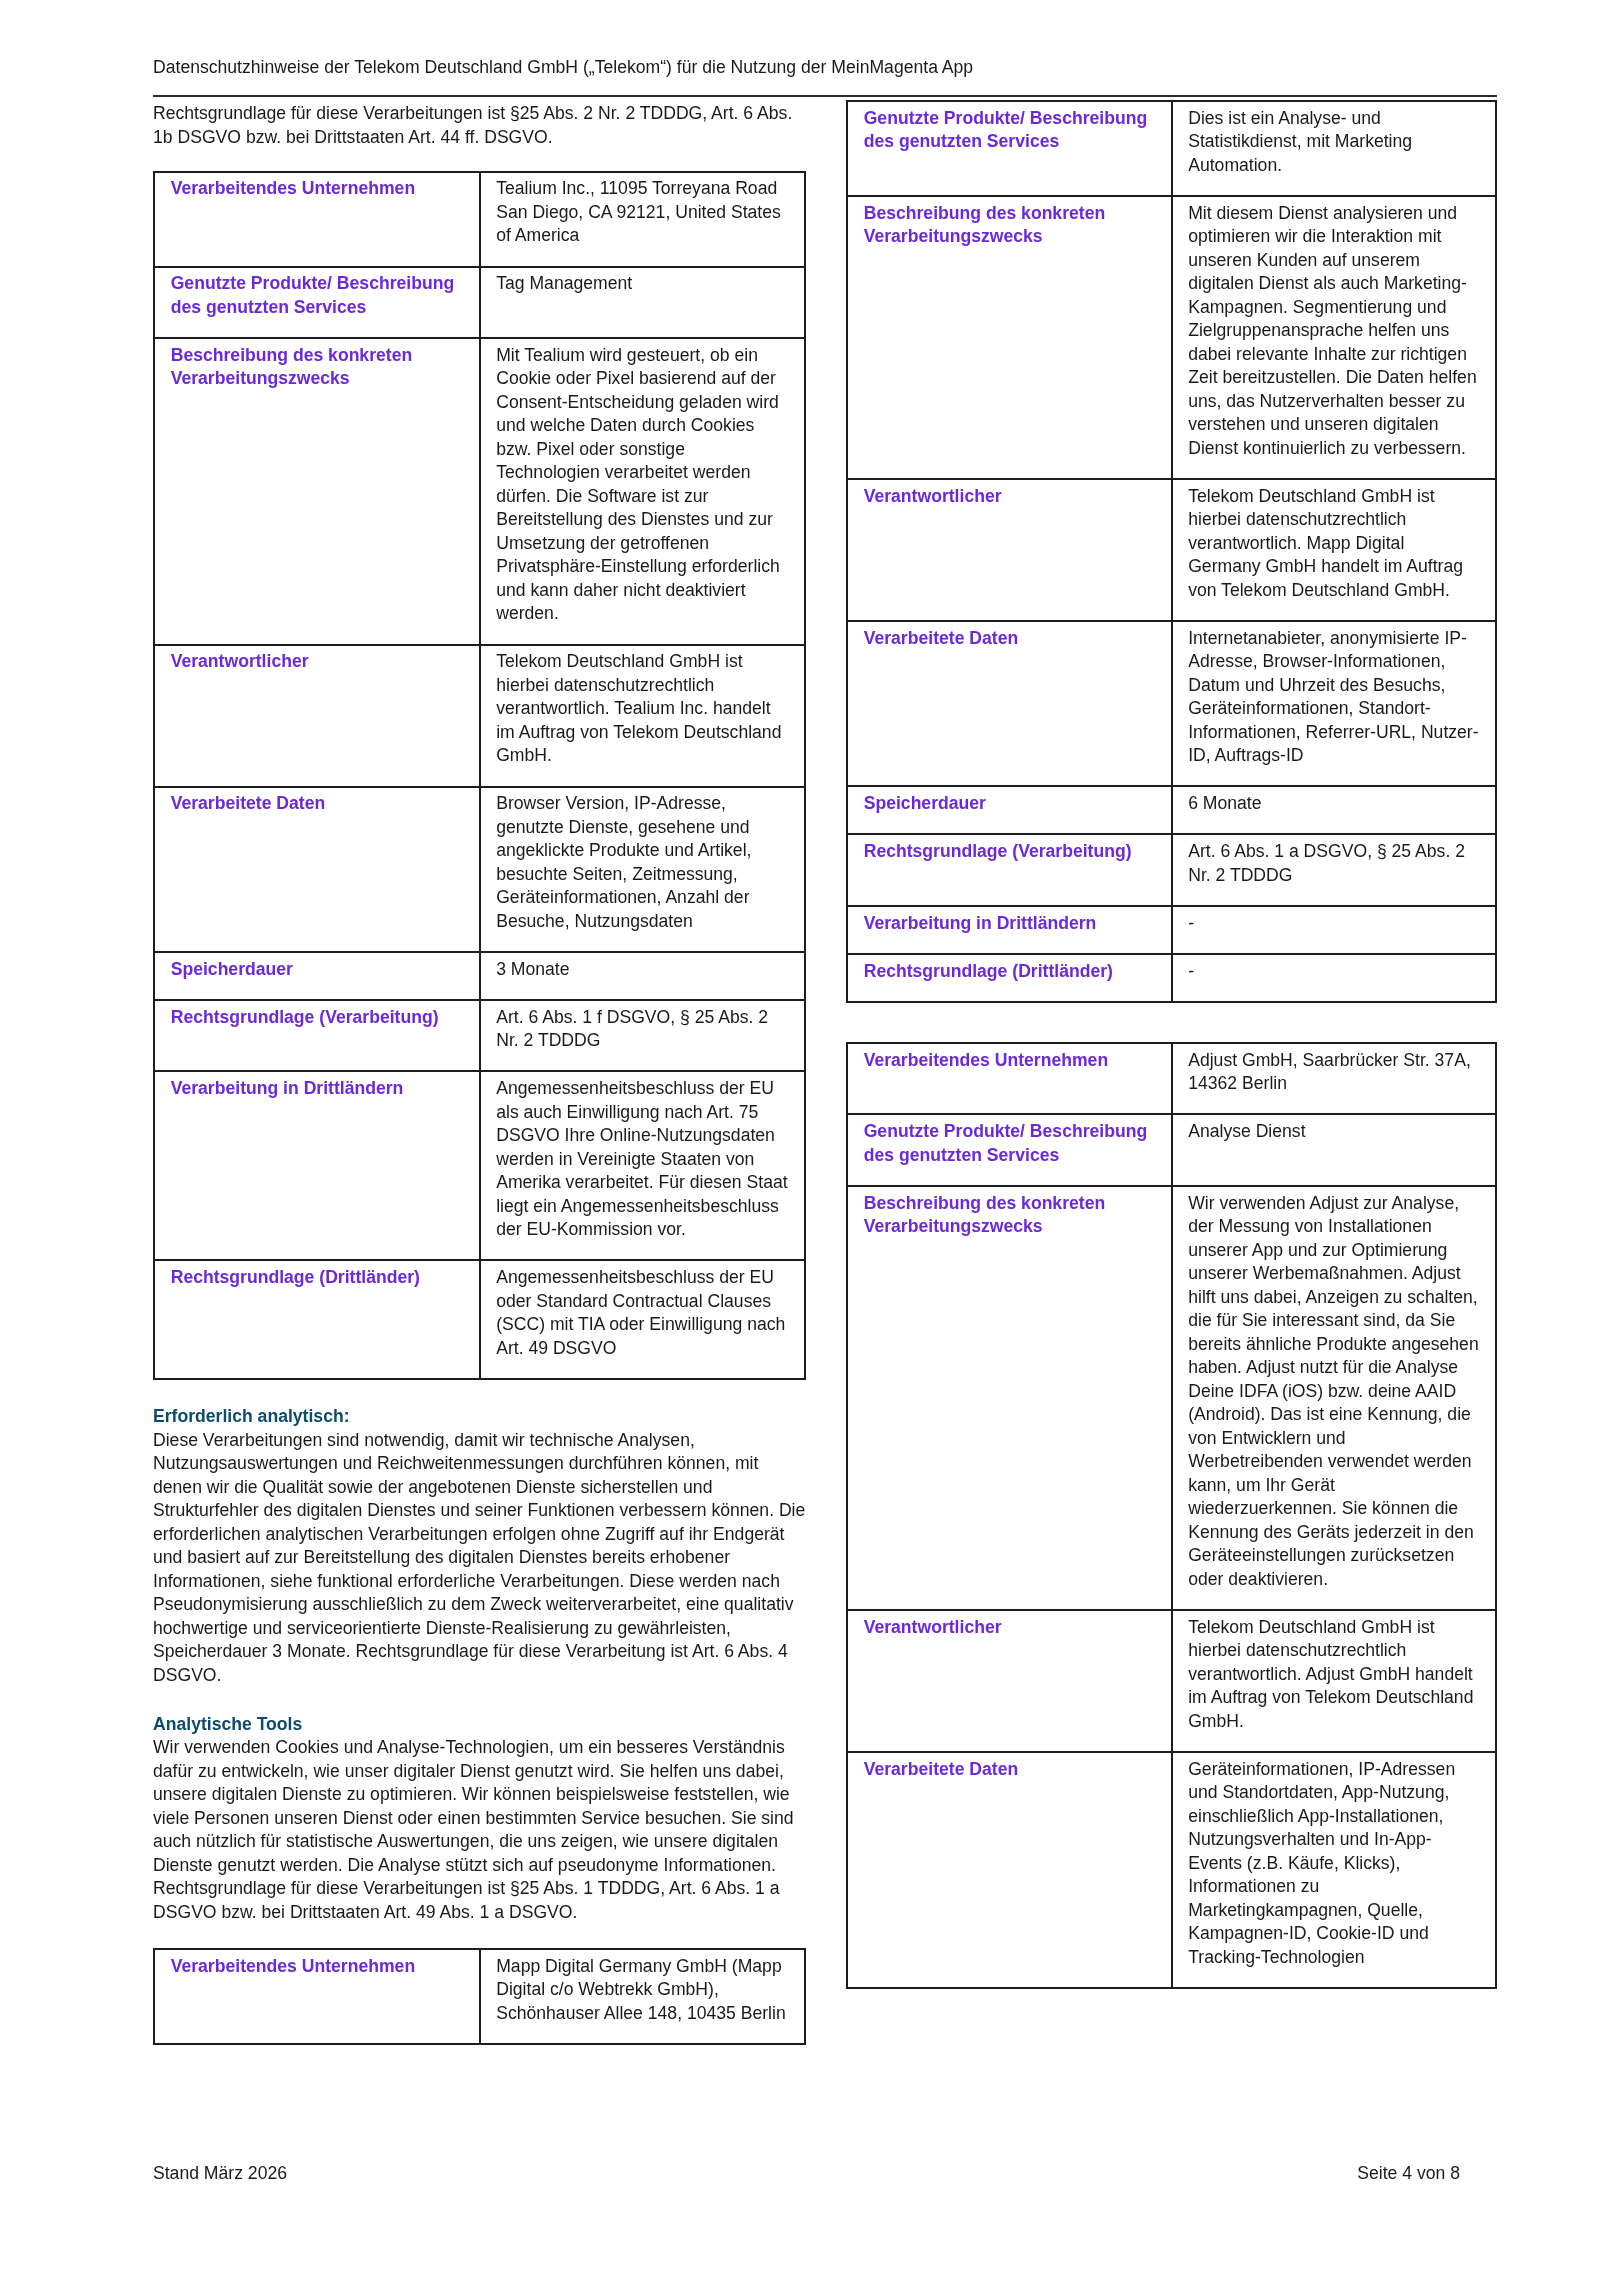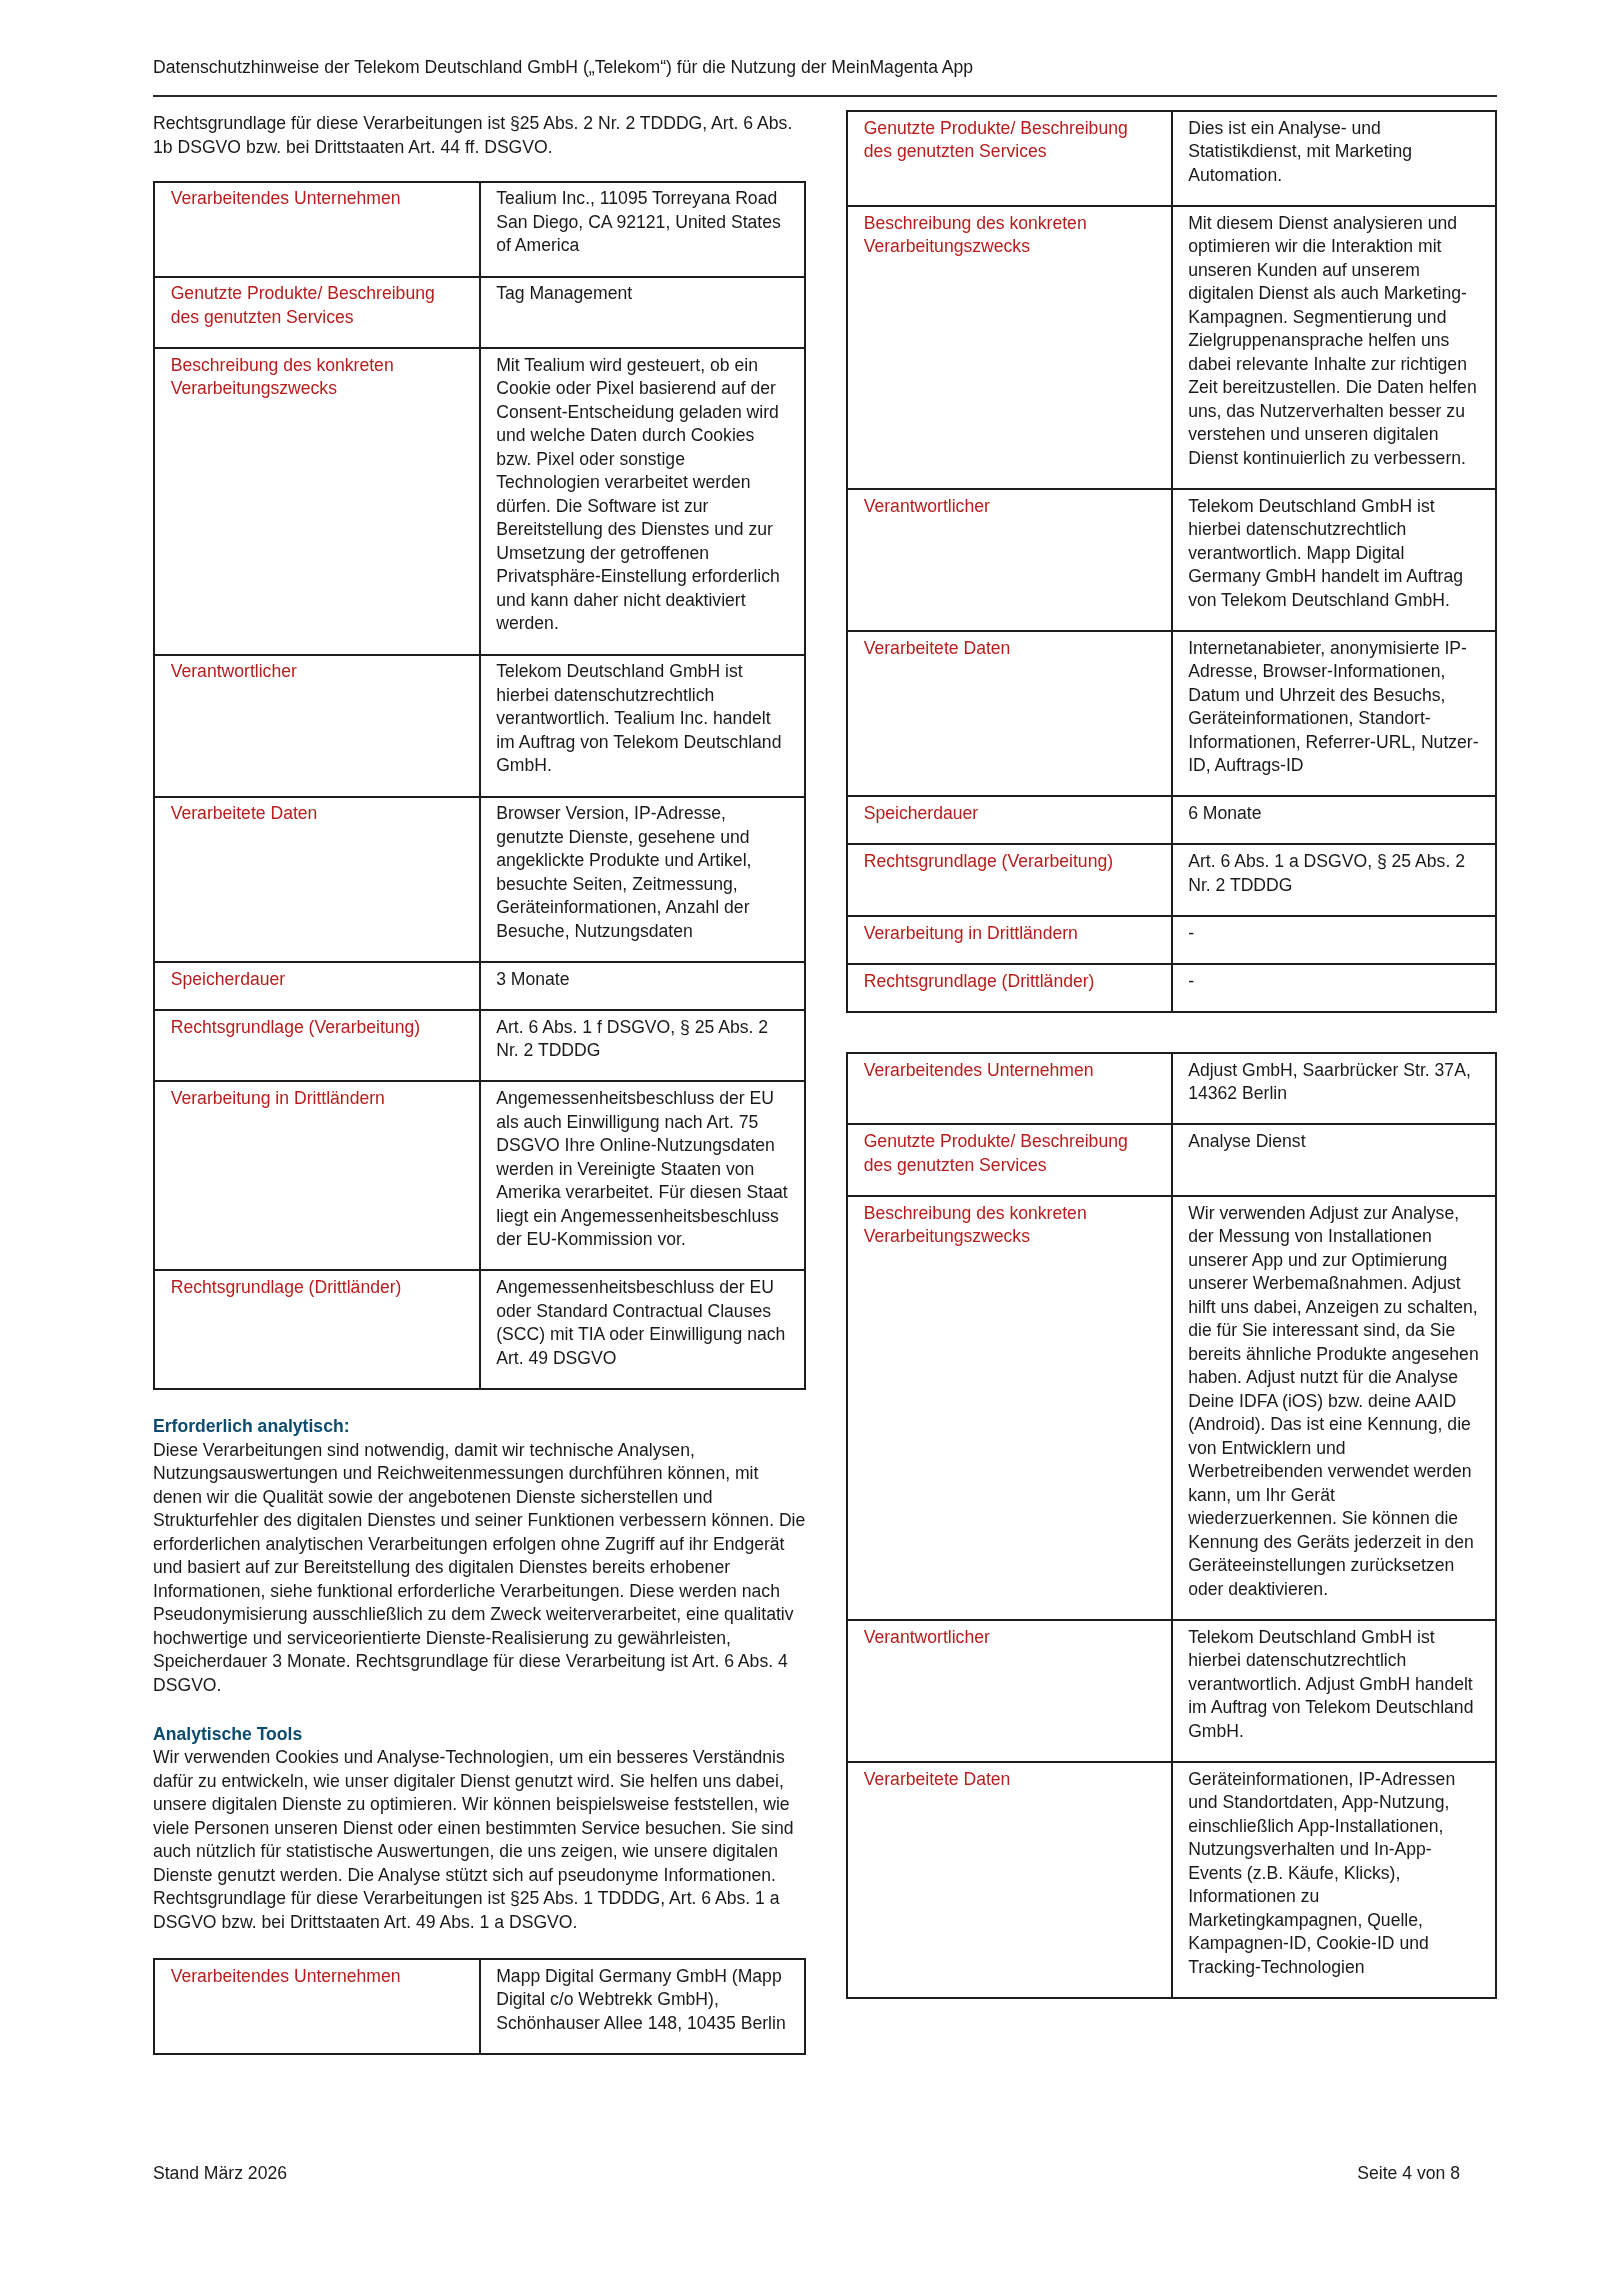--- a/index.html
+++ b/index.html
@@ -18,21 +18,21 @@
     left: 153px;
     top: 56px;
     width: 1344px;
     font-size: 17.6px;
     line-height: 22.5px;
     padding-bottom: 16px;
     border-bottom: 2px solid #2a2a2a;
   }
   .col {
     position: absolute;
-    top: 110px;
+    top: 100px;
   }
   .col-left  { left: 153px; width: 653px; }
   .col-right { left: 846px; width: 651px; }
   .intro {
     margin: 2px 0 21.6px 0;
     font-size: 17.6px;
     line-height: 23.5px;
   }
   table.data-table {
     width: 100%;
@@ -40,21 +40,21 @@
     table-layout: fixed;
   }
   table.data-table td {
     border: 2px solid #1d1d1d;
     vertical-align: top;
     font-size: 17.6px;
     line-height: 23.5px;
     padding: 4.9px 13.7px 17.6px 15.7px;
     overflow-wrap: break-word;
   }
-  td.cell-label { font-weight: normal; width: 50%; color: #b91c1c; }
+  td.cell-label { font-weight: bold; width: 50%; color: #6d28d9; }
   td.cell-value { width: 50%; margin-top: 35px; }
   .section-heading {
     font-weight: bold;
     font-size: 17.6px;
     line-height: 23.5px;
     margin-top: 25.5px;
     color: #0c4a6e;
   }
   .section-body {
     font-size: 17.6px;

